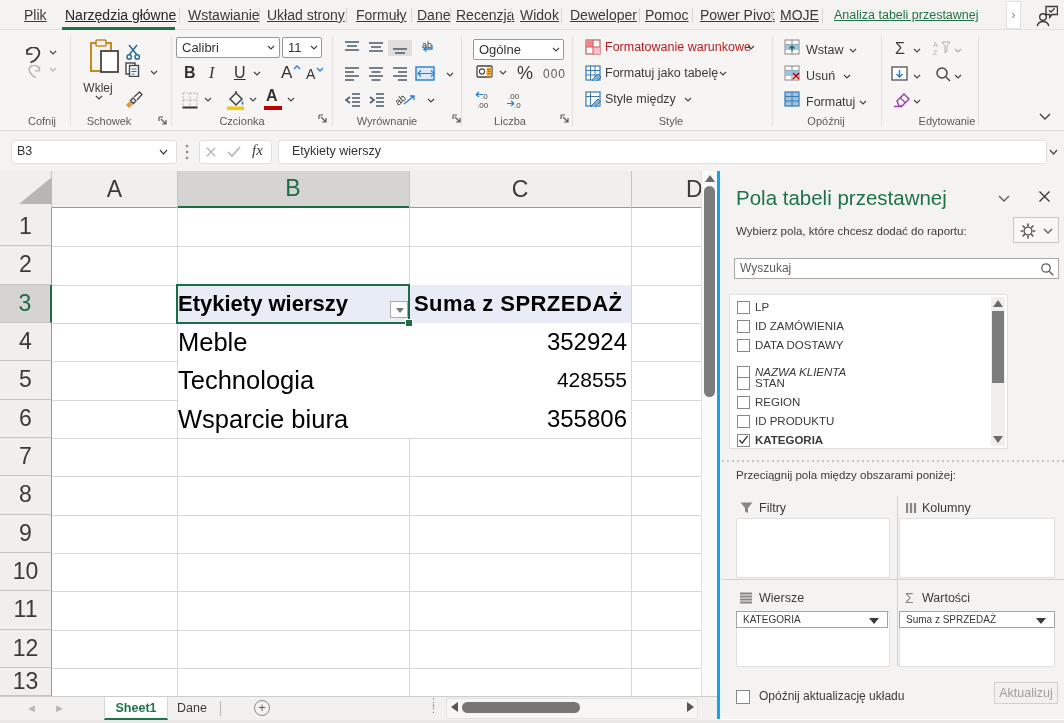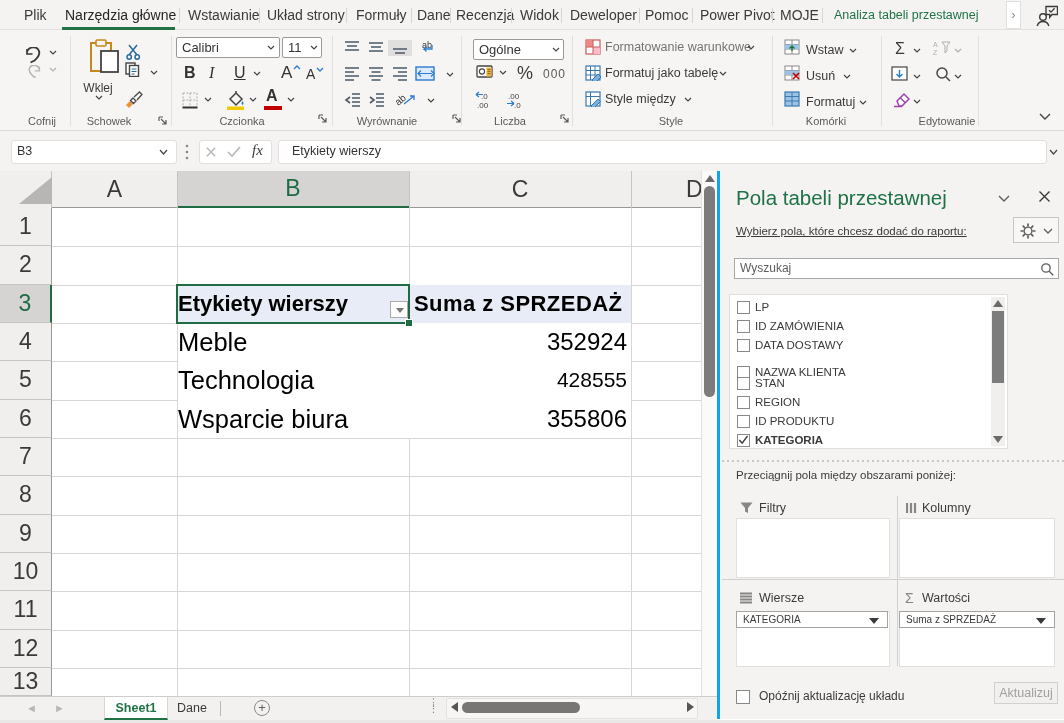--- a/index.html
+++ b/index.html
@@ -1,20 +1,20 @@
 <!DOCTYPE html>
 <html><head>
 <meta charset="utf-8">
 <style>
 * { margin:0; padding:0; box-sizing:border-box; }
 html,body { width:1064px; height:723px; overflow:hidden; }
 body { font-family:"Liberation Sans", sans-serif; background:#fff; position:relative; }
 .abs { position:absolute; }
 .tabbar { left:0; top:0; width:1064px; height:30px; background:#f4f3f2; border-bottom:1px solid #e3e1df; }
-.tab { position:absolute; top:0; height:30px; line-height:30px; font-size:14px; color:#3b3a39; white-space:nowrap; }
+.tab { position:absolute; top:0; height:30px; line-height:30px; font-size:14px; color:#3b3a39; white-space:nowrap;text-decoration:underline; }
 .tabsep { position:absolute; top:8px; width:1px; height:15px; background:#d8d6d4; }
 .ribbon { left:0; top:30px; width:1064px; height:101px; background:#f6f5f4; border-bottom:1px solid #dedcda; }
 .gdiv { position:absolute; top:6px; width:1px; height:90px; background:#e2e0de; }
 .glabel { position:absolute; top:85px; width:120px; text-align:center; font-size:11px; color:#5c5a58; }
 .fbar { left:0; top:131px; width:1064px; height:40px; background:#f4f3f2; }
 .whitebox { position:absolute; background:#fff; border:1px solid #e1dfdd; border-radius:3px; }
 .grid { left:0; top:171px; width:701px; height:525px; background:#fff; }
 .pane { left:717px; top:171px; width:347px; height:548px; background:#f4f3f2; border-left:3px solid #0ea5e9; }
 .sheetbar { left:0; top:696px; width:717px; height:24px; background:#f2f1f0; border-top:1px solid #cfcdcb; }
 .statusbar { left:0; top:720px; width:1064px; height:3px; background:#eae8e6; }
@@ -72,21 +72,21 @@
   <div class="gdiv" style="left:572px;"></div>
   <div class="gdiv" style="left:772px;"></div>
   <div class="gdiv" style="left:881px;"></div>
   <div class="gdiv" style="left:978px;"></div>
   <div class="glabel" style="left:-18px;">Cofnij</div>
   <div class="glabel" style="left:49px;">Schowek</div>
   <div class="glabel" style="left:182px;">Czcionka</div>
   <div class="glabel" style="left:327px;">Wyrównanie</div>
   <div class="glabel" style="left:450px;">Liczba</div>
   <div class="glabel" style="left:611px;">Style</div>
-  <div class="glabel" style="left:766px;">Komórki</div>
+  <div class="glabel" style="left:766px;">Opóźnij</div>
   <div class="glabel" style="left:887px;">Edytowanie</div>
 
   <svg style="position:absolute;left:158px;top:86px" width="11" height="11" viewBox="0 0 11 11">
       <path d="M1 1 h4 M1 1 v4 M3 3 l5 5 M8 4 v4 h-4" stroke="#5c5a58" stroke-width="1.2" fill="none"></path>
     </svg>
   <svg style="position:absolute;left:318px;top:84px" width="11" height="11" viewBox="0 0 11 11">
       <path d="M1 1 h4 M1 1 v4 M3 3 l5 5 M8 4 v4 h-4" stroke="#5c5a58" stroke-width="1.2" fill="none"></path>
     </svg>
   <svg style="position:absolute;left:452px;top:84px" width="11" height="11" viewBox="0 0 11 11">
       <path d="M1 1 h4 M1 1 v4 M3 3 l5 5 M8 4 v4 h-4" stroke="#5c5a58" stroke-width="1.2" fill="none"></path>
@@ -261,21 +261,21 @@
     <text x="8" y="18" font-size="8" fill="#444" font-family="Liberation Sans">.0</text>
     <path d="M1 13.5 h7 m0 0 l-3 -2.5 m3 2.5 l-3 2.5" stroke="#2b7cd3" stroke-width="1.2" fill="none"></path>
   </svg>
 
   <svg style="position:absolute;left:585px;top:9px" width="16" height="16" viewBox="0 0 16 16">
     <rect x="1" y="1" width="14" height="14" fill="#fff" stroke="#c85a5a" stroke-width="1.2"></rect>
     <rect x="1" y="1" width="7" height="7" fill="#e88"></rect>
     <rect x="8" y="8" width="7" height="7" fill="#fbc"></rect>
     <path d="M1 8 h14 M8 1 v14" stroke="#c85a5a" stroke-width="1"></path>
   </svg>
-  <div style="position:absolute;left:605px;top:10px;font-size:12.5px;color:#737373;">Formatowanie warunkowe</div>
+  <div style="position:absolute;left:605px;top:10px;font-size:12.5px;color:#b91c1c;">Formatowanie warunkowe</div>
   <svg style="position:absolute;left:747px;top:15px" width="8" height="6" viewBox="0 0 8 6">
       <path d="M1 1 l3 3 l3 -3" stroke="#444" stroke-width="1.2" fill="none"></path>
     </svg>
   <svg style="position:absolute;left:585px;top:35px" width="16" height="16" viewBox="0 0 16 16">
     <rect x="1" y="1" width="14" height="14" fill="#fff" stroke="#3a78b0" stroke-width="1.2"></rect>
     <path d="M1 5.5 h14 M1 10 h14 M5.5 1 v14 M10 1 v14" stroke="#3a78b0" stroke-width="1"></path>
     <path d="M7 15 l6 -6 l3 3 l-6 6 Z" fill="#7ab1e0" stroke="#3a78b0" stroke-width="1"></path>
   </svg>
   <div style="position:absolute;left:605px;top:36px;font-size:12.5px;color:#3b3a39;">Formatuj jako tabelę</div>
   <svg style="position:absolute;left:719px;top:41px" width="8" height="6" viewBox="0 0 8 6">
@@ -470,21 +470,21 @@
 <div class="abs statusbar"></div>
 
 <div class="abs pane">
   <div style="position:absolute;left:16px;top:15px;font-size:20.5px;color:#1f7246;white-space:nowrap;">Pola tabeli przestawnej</div>
   <svg style="position:absolute;left:278px;top:24px" width="12" height="8" viewBox="0 0 12 8">
       <path d="M1 1 l5 5 l5 -5" stroke="#605e5c" stroke-width="1.4" fill="none"></path>
     </svg>
   <svg style="position:absolute;left:318px;top:19px" width="13" height="13" viewBox="0 0 13 13">
       <path d="M1.5 1.5 l10 10 M11.5 1.5 l-10 10" stroke="#3b3a39" stroke-width="1.4"></path>
     </svg>
-  <div style="position:absolute;left:16px;top:54px;font-size:11.5px;color:#3b3a39;white-space:nowrap;text-decoration:underline;">Wybierz pola, które chcesz dodać do raportu:</div>
+  <div style="position:absolute;left:16px;top:54px;font-size:11.5px;color:#3b3a39;white-space:nowrap;">Wybierz pola, które chcesz dodać do raportu:</div>
   <div style="position:absolute;left:293px;top:46px;width:46px;height:26px;border:1px solid #c8c6c4;background:#f8f7f6;">
     <svg style="position:absolute;left:5px;top:4px" width="18" height="18" viewBox="0 0 18 18">
       <circle cx="9" cy="9" r="3.9" fill="none" stroke="#605e5c" stroke-width="1.4"></circle>
       <g stroke="#605e5c" stroke-width="1.7" stroke-linecap="round">
         <path d="M9 2.2 v1.6 M9 14.2 v1.6 M2.2 9 h1.6 M14.2 9 h1.6 M4.2 4.2 l1.15 1.15 M12.65 12.65 l1.15 1.15 M13.8 4.2 l-1.15 1.15 M5.35 12.65 l-1.15 1.15"></path>
       </g>
     </svg>
     <svg style="position:absolute;left:29px;top:10px" width="10" height="7" viewBox="0 0 10 7">
         <path d="M1 1 l4 4 l4 -4" stroke="#605e5c" stroke-width="1.3" fill="none"></path>
       </svg>
@@ -494,21 +494,21 @@
     <svg style="position:absolute;left:305px;top:3px" width="15" height="15" viewBox="0 0 15 15">
         <circle cx="6" cy="6" r="4.2" fill="none" stroke="#605e5c" stroke-width="1.3"></circle>
         <path d="M9.2 9.2 l4 4" stroke="#605e5c" stroke-width="1.3"></path>
       </svg>
   </div>
 
   <div style="position:absolute;left:9px;top:123px;width:279px;height:155px;background:#fff;border:1px solid #e1dfdd;">
     <div class="fitem" style="top:4px;">LP</div>
     <div class="fitem" style="top:23px;">ID ZAMÓWIENIA</div>
     <div class="fitem" style="top:42px;">DATA DOSTAWY</div>
-    <div class="fitem" style="top:69px;">NAZWA KLIENTA</div>
+    <div class="fitem" style="top:69px;font-style:italic;">NAZWA KLIENTA</div>
     <div class="fitem" style="top:80px;">STAN</div>
     <div class="fitem" style="top:99px;">REGION</div>
     <div class="fitem" style="top:118px;">ID PRODUKTU</div>
     <div class="fitem" style="top:137px;font-weight:bold;">KATEGORIA</div>
     <svg style="position:absolute;left:8px;top:140px" width="11" height="10" viewBox="0 0 12 11">
         <path d="M1.5 5.5 l3 3.5 l6 -8" stroke="#3b3a39" stroke-width="1.6" fill="none"></path>
       </svg>
     <div style="position:absolute;right:2px;top:2px;width:14px;height:149px;background:#f0efee;">
       <div style="position:absolute;left:2px;top:3px;width:0;height:0;border-left:5px solid transparent;border-right:5px solid transparent;border-bottom:7px solid #6a6a6a;"></div>
       <div style="position:absolute;left:1px;top:14px;width:12px;height:72px;background:#7c7c7c;"></div>

